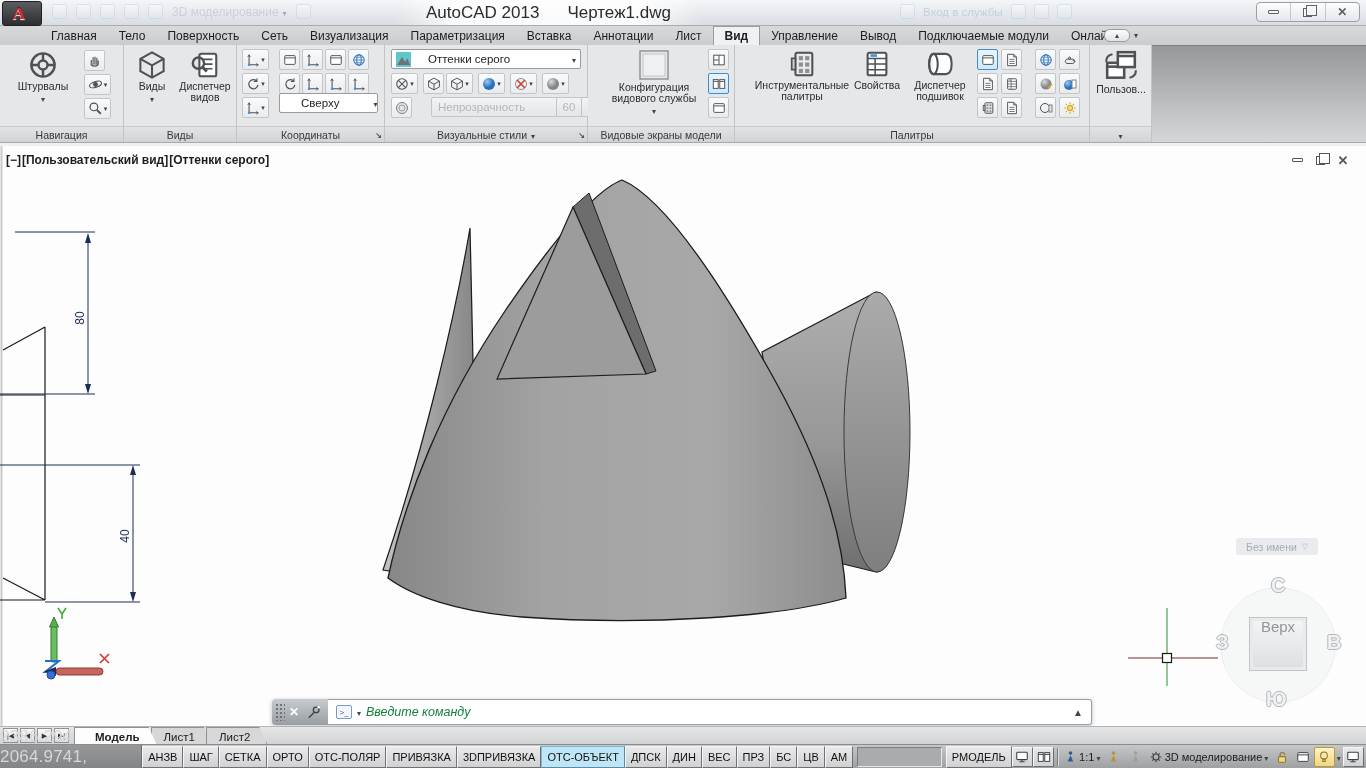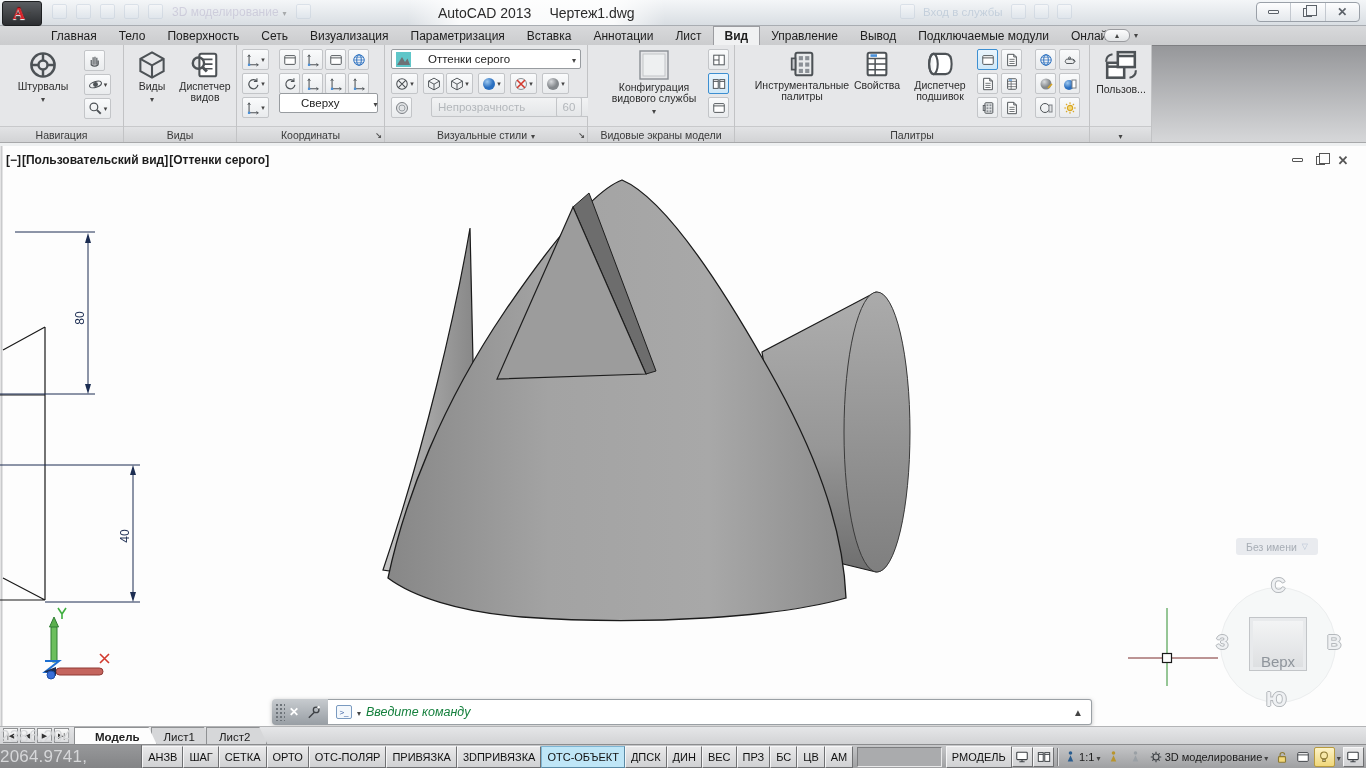--- a/index.html
+++ b/index.html
@@ -16,22 +16,22 @@
     background:linear-gradient(#5a5d61,#2c2e31); border:1px solid #1d1f21; border-radius:3px;
     display:flex; align-items:center; justify-content:center; gap:2px; cursor:pointer; }
   #app-button .a-logo { font-weight:bold; font-size:17px; color:#d8232a;
     text-shadow:0 1px 1px #fff, 0 -1px 1px #7a0d10; font-family:"Liberation Serif",serif; }
   #app-button .dd2 { color:#e8e8e8; font-size:8px; }
   .ghost { opacity:.38; color:#8ea6c0; }
   #qat { position:absolute; left:52px; top:4px; display:flex; align-items:center; gap:9px; }
   .gicon { width:15px; height:15px; border:1px solid #b9c6d6; border-radius:2px;
     background:linear-gradient(#fff,#dfe8f2); }
   #qat-workspace { display:flex; align-items:center; gap:4px; font-size:12px; color:#a79fc0; }
-  #win-title { position:absolute; left:408px; top:0; height:25px; display:flex; align-items:center;
-    gap:18px; padding:0 30px; font-size:14px; color:#2b2b2b;
+  #win-title { position:absolute; left:396px; top:0; height:25px; display:flex; align-items:center;
+    gap:28px; padding:0 30px; font-size:17px; color:#2b2b2b;
     background:linear-gradient(90deg, rgba(255,255,255,0), rgba(255,255,255,.85) 20%, rgba(255,255,255,.85) 80%, rgba(255,255,255,0)); }
   #infocenter { position:absolute; left:900px; top:4px; display:flex; align-items:center; gap:8px; font-size:11.5px; }
   #win-controls { position:absolute; right:6px; top:2px; width:104px; height:20px;
     background:linear-gradient(#fdfdfe,#e4e8ec); border:1px solid #9aa0a8; border-radius:4px;
     display:flex; }
   #win-controls .wbtn { flex:1; display:flex; align-items:center; justify-content:center;
     border-right:1px solid #c3c8cf; cursor:pointer; color:#5c6269; }
   #win-controls .wbtn:last-child { border-right:none; }
   .min-glyph { width:11px; height:4px; border:1px solid #5c6269; border-radius:1px; background:#f4f6f8; }
   .res-glyph { width:9px; height:9px; border:1px solid #5c6269; background:#f4f6f8; position:relative; }
@@ -87,21 +87,21 @@
     background:#e9ebef; color:#a7adb5; font-size:10.5px; display:flex; align-items:center;
     justify-content:center; gap:5px; cursor:pointer; }
   #view-pill .tri { font-size:8px; color:#b8c4d4; }
   
   #vc-ring { position:absolute; left:1220px; top:441px; width:116px; height:116px; border-radius:50%;
     background:rgba(243,245,246,.75); border:1px solid #eceeef; cursor:pointer; }
   .vc-letter { position:absolute; font-size:20px; font-weight:bold; color:#eff1f3;
     text-shadow:-1px 0 #b4b8bc, 1px 0 #b4b8bc, 0 -1px #b4b8bc, 0 1px #b4b8bc; cursor:pointer; }
   #vc-face { position:absolute; left:1249px; top:471px; width:58px; height:54px;
     background:linear-gradient(#f4f5f6,#dcdee0); border:1px solid #c2c5c8;
-    box-shadow:inset 0 0 0 3px #e8eaec; display:flex; align-items:flex-end; justify-content:center;
+    box-shadow:inset 0 0 0 3px #e8eaec; display:flex; align-items:flex-start; justify-content:center;
     font-size:15px; color:#8f959c; cursor:pointer; }
   
   #cmd { position:absolute; left:272px; top:553px; width:820px; height:26px; display:flex;
     filter:drop-shadow(0 1px 2px rgba(0,0,0,.25)); }
   #cmd-left { width:56px; background:linear-gradient(#c7cbcf,#989ea4); border-radius:4px 0 0 4px;
     display:flex; align-items:center; }
   #cmd-grip { width:10px; height:18px; margin-left:3px;
     background-image:radial-gradient(#6e747a 1px, transparent 1.3px); background-size:4px 4px; }
   #cmd-x { width:18px; text-align:center; color:#fff; font-size:12px; font-weight:bold; cursor:pointer; }
   #cmd-wrench { width:20px; cursor:pointer; display:flex; justify-content:center; }

